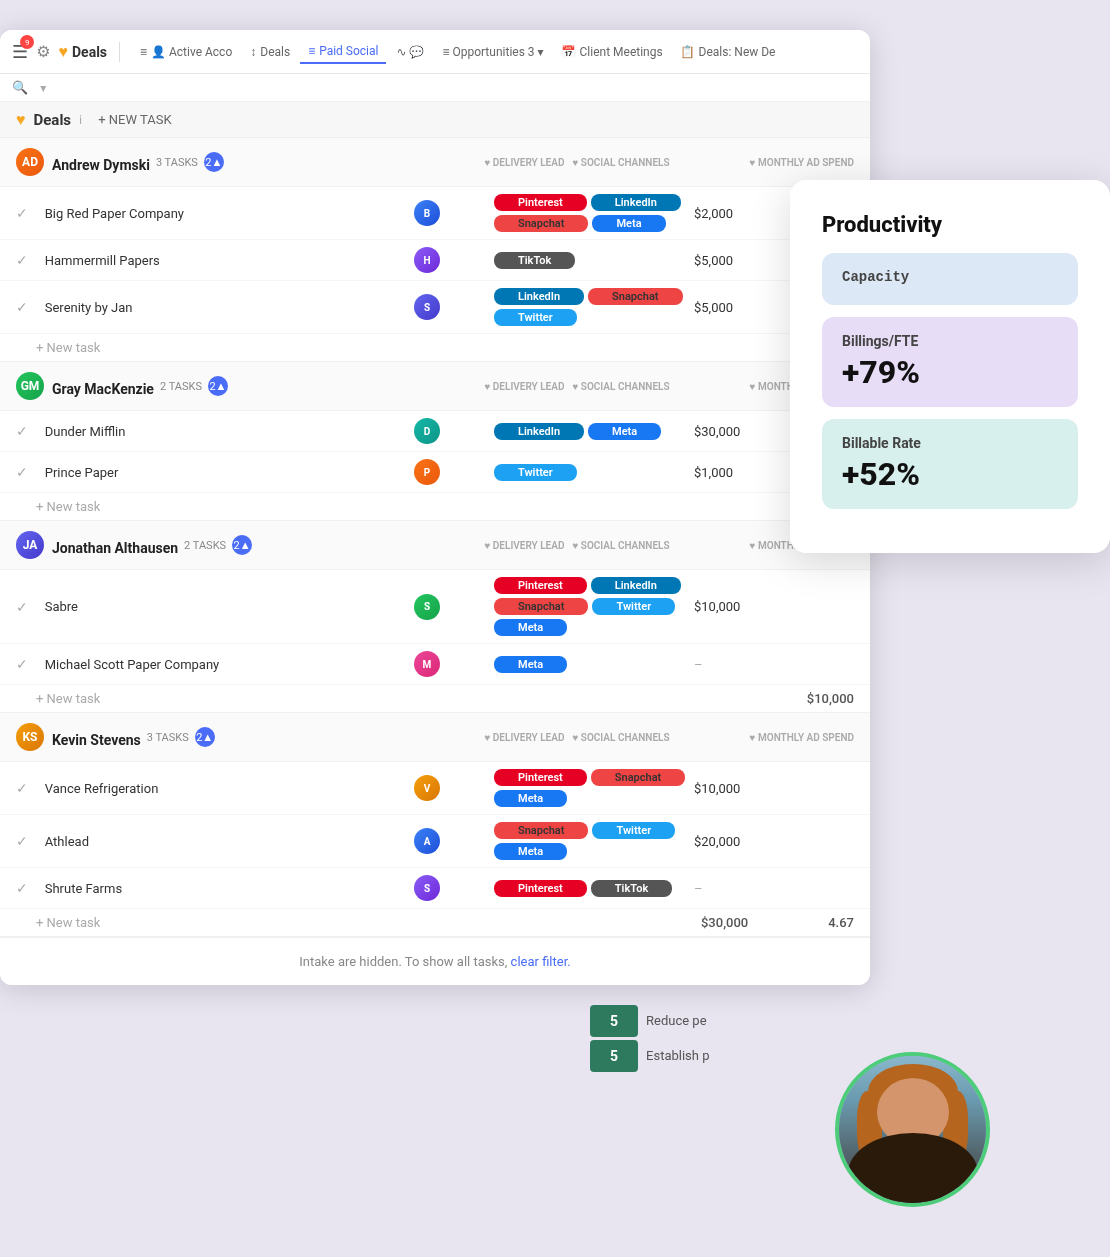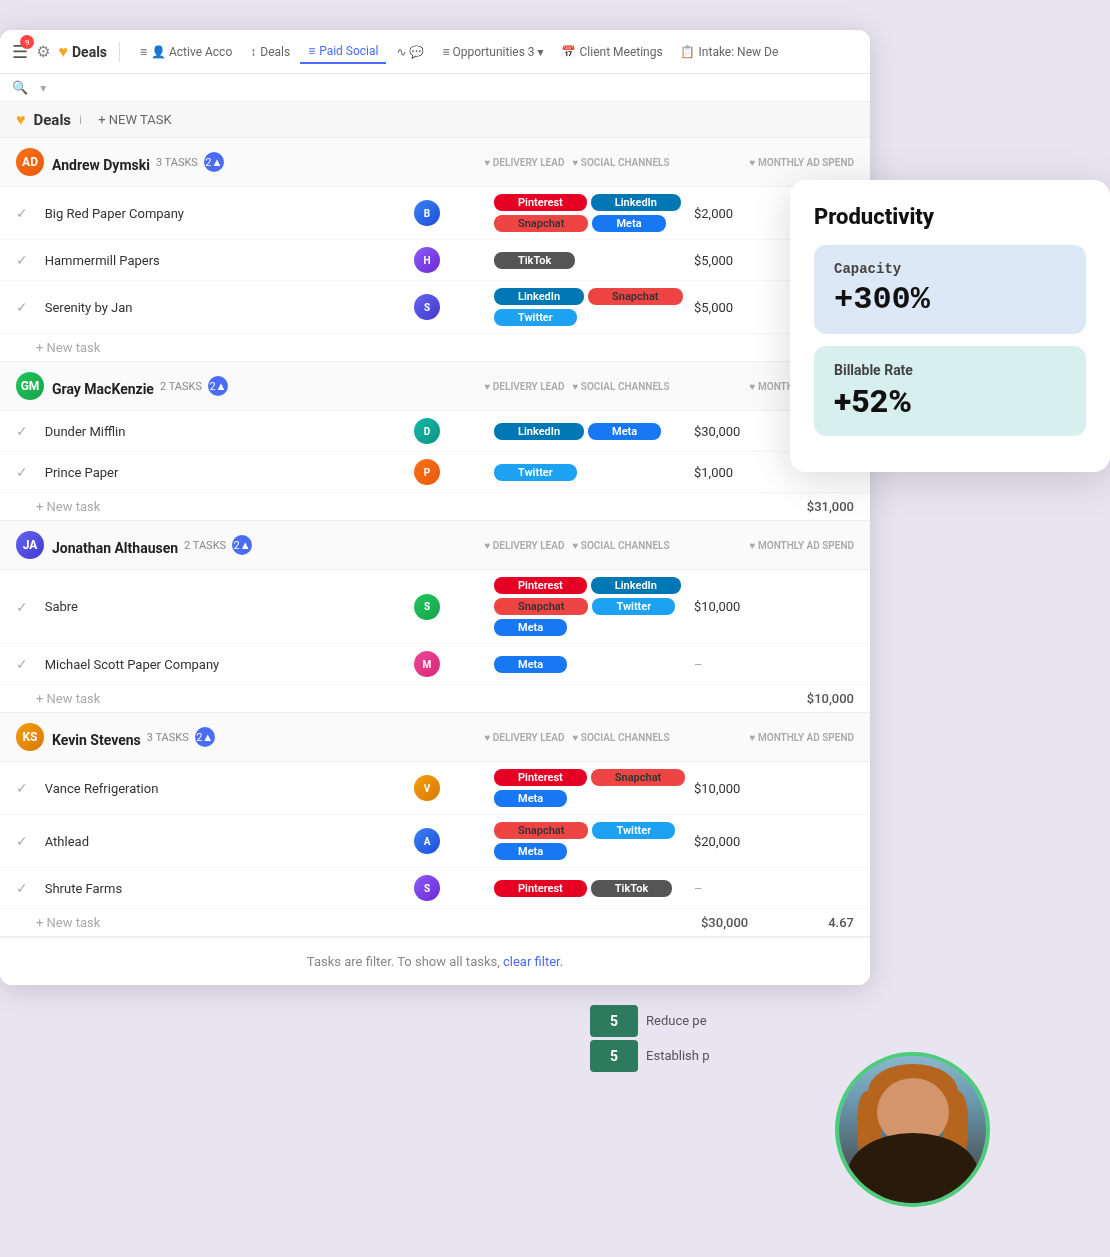--- a/index.html
+++ b/index.html
@@ -250,21 +250,21 @@
 
     
     .productivity-card {
       position: absolute;
       top: 180px;
       right: 0;
       width: 320px;
       background: #fff;
       border-radius: 16px;
       box-shadow: 0 8px 40px rgba(0,0,0,0.15);
-      padding: 24px;
+      padding: 32px;
       z-index: 10;
     }
     .productivity-title {
       font-size: 22px;
       font-weight: 800;
       color: #111;
       margin-bottom: 16px;
     }
     .metric-card {
       border-radius: 12px;
@@ -333,21 +333,21 @@
       <div class="nav-tab">
         <span class="tab-icon">∿ 💬</span>
       </div>
       <div class="nav-tab">
         <span>≡ Opportunities 3 ▾</span>
       </div>
       <div class="nav-tab">
         <span>📅 Client Meetings</span>
       </div>
       <div class="nav-tab">
-        <span>📋 Intake: New De</span>
+        <span>📋 Deals: New De</span>
       </div>
     </div>
   </div>
 
   <div class="search-bar">
     <span class="search-icon">🔍</span>
     <span class="search-chevron">▾</span>
   </div>
 
   <div class="deals-header">
@@ -565,35 +565,38 @@
       <div class="new-task-row">
         <span>+ New task</span>
         <div style="display:flex;gap:80px;align-items:center;">
           <span class="subtotal">$30,000</span>
           <span class="subtotal">4.67</span>
         </div>
       </div>
     </div>
 
     <div class="status-bar">
-      <span>Tasks are filter. To show all tasks,</span>
+      <span>Intake are hidden. To show all tasks,</span>
       <a href="#">clear filter.</a>
     </div>
 
   </div>
 </div>
 
 <div class="productivity-card">
   <div class="productivity-title">Productivity</div>
 
   <div class="metric-card blue">
     <div class="metric-label">Capacity</div>
-    <div class="metric-value">+300%</div>
-  </div>
-
+  </div>
+
+  <div class="metric-card purple">
+    <div class="metric-label">Billings/FTE</div>
+    <div class="metric-value">+79%</div>
+  </div>
 
   <div class="metric-card teal">
     <div class="metric-label">Billable Rate</div>
     <div class="metric-value">+52%</div>
   </div>
 </div>
 
 <div style="position:absolute; bottom:220px; left:590px; display:flex; gap:4px; z-index:5;">
   <div style="background:#2d7a5e; color:#fff; padding:8px 20px; font-size:14px; font-weight:700; border-radius:4px;">5</div>
   <div style="font-size:13px; color:#555; padding:8px 4px;">Reduce pe</div>

